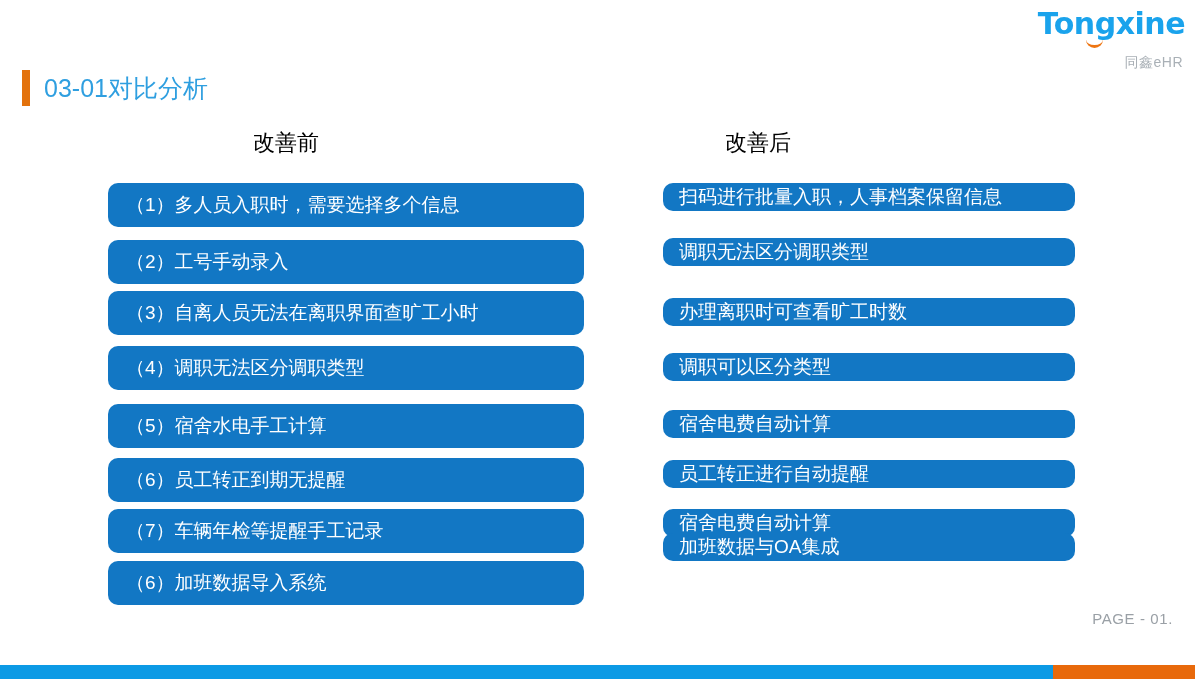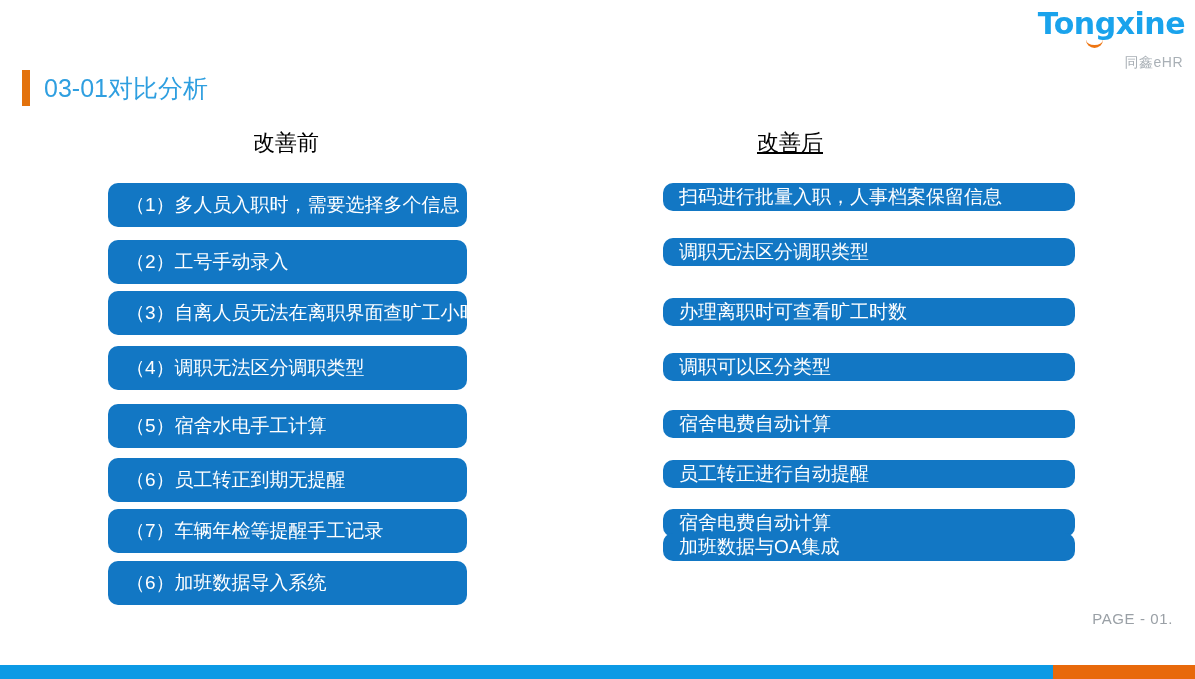--- a/index.html
+++ b/index.html
@@ -77,36 +77,36 @@
 
   
   .col-head {
     position: absolute;
     top: 128px;
     font-size: 22px;
     color: #000000;
     white-space: nowrap;
   }
   .col-head.left  { left: 225px; margin-left: 28px; }
-  .col-head.right { left: 757px; text-decoration: underline; }
+  .col-head.right { left: 725px; }
 
   .pill {
     position: absolute;
     background: #1277c4;
     border-radius: 10px;
     color: #ffffff;
     font-size: 19px;
     display: flex;
     align-items: center;
     box-sizing: border-box;
     white-space: nowrap;
   }
   .pill.left {
     left: 108px;
-    width: 359px;
+    width: 476px;
     height: 44px;
     padding-left: 18px;
   }
   .pill.right {
     left: 663px;
     width: 412px;
     height: 28px;
     padding-left: 16px;
   }
 

